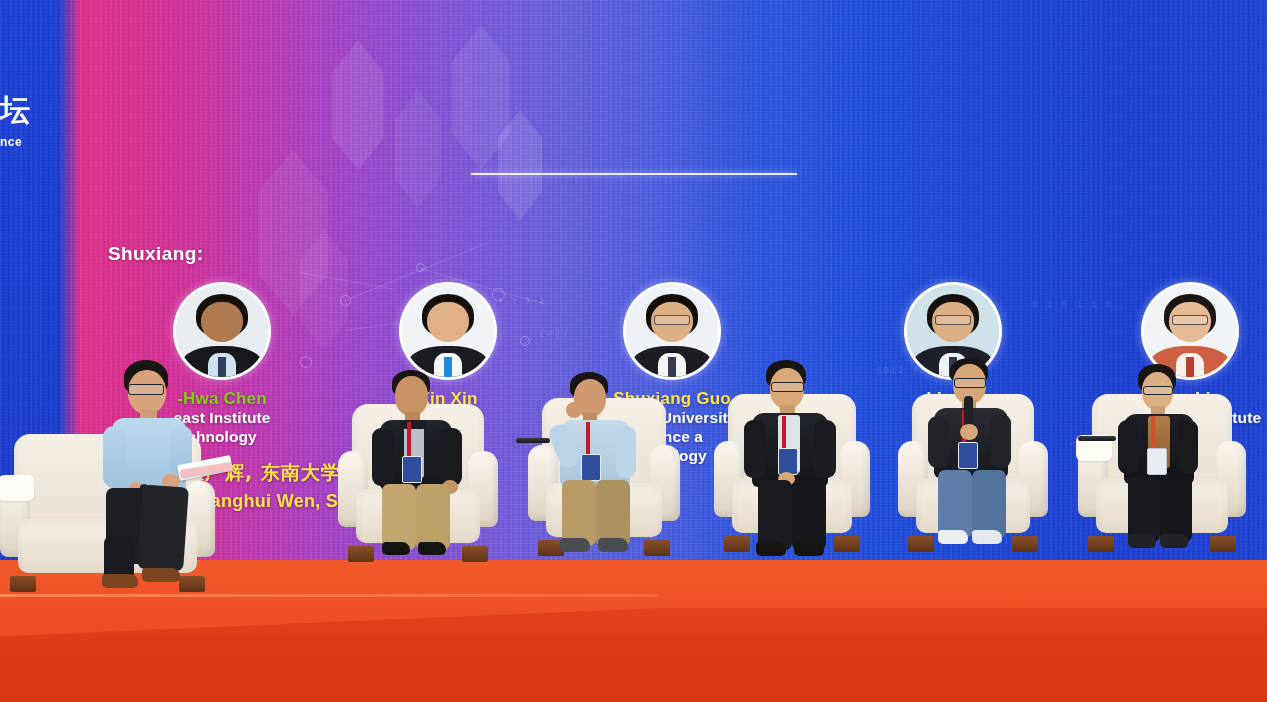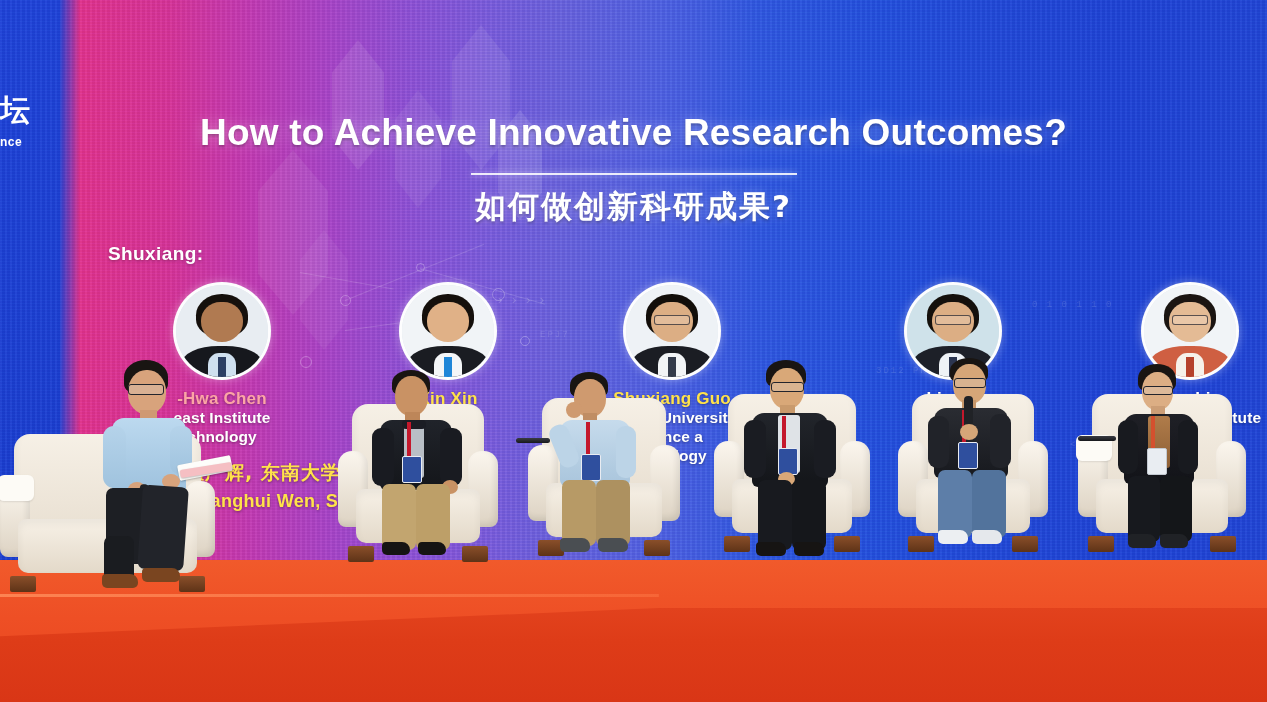--- a/index.html
+++ b/index.html
@@ -256,38 +256,36 @@
   <div class="codetext" style="left:540px; top:330px;">EPJ7</div>
 
   <div id="vstripes"></div>
   <div id="scanlines"></div>
 
   <div id="logo-block">
     <div id="logo-cn">坛</div>
     <div id="logo-en">nce</div>
   </div>
 
-  <div id="title-en">How to Achieve Innovative Research Outcomes?</div>
   <div id="title-rule"></div>
-  <div id="title-cn">如何做创新科研成果?</div>
 
   <div id="panelists-label">Shuxiang:</div>
 
   <div class="panelist" style="left:122px; top:282px;">
     <div class="pcircle">
       <div class="pc-inner">
         <div class="hs-bg" style="background:#e8edf2;"></div>
         <div class="hs-body" style="background:#16181d;"></div>
         <div class="hs-shirt" style="background:#cfe0ef;"></div>
         <div class="hs-tie" style="background:#2c3f63;"></div>
         <div class="hs-hair" style="background:#15100c;"></div>
         <div class="hs-face" style="background:#b07a51;"></div>
       </div>
     </div>
-    <div class="pname" style="color:#fca5a5;">-Hwa Chen</div>
+    <div class="pname" style="color:#84cc16;">-Hwa Chen</div>
     <div class="paff" style="color:#ffffff;">east Institute</div>
     <div class="paff" style="color:#ffffff;">chnology</div>
   </div>
 
   <div class="panelist" style="left:348px; top:282px;">
     <div class="pcircle">
       <div class="pc-inner">
         <div class="hs-bg" style="background:#f1f4f7;"></div>
         <div class="hs-body" style="background:#1a1c22;"></div>
         <div class="hs-shirt" style="background:#f4f6f8;"></div>

